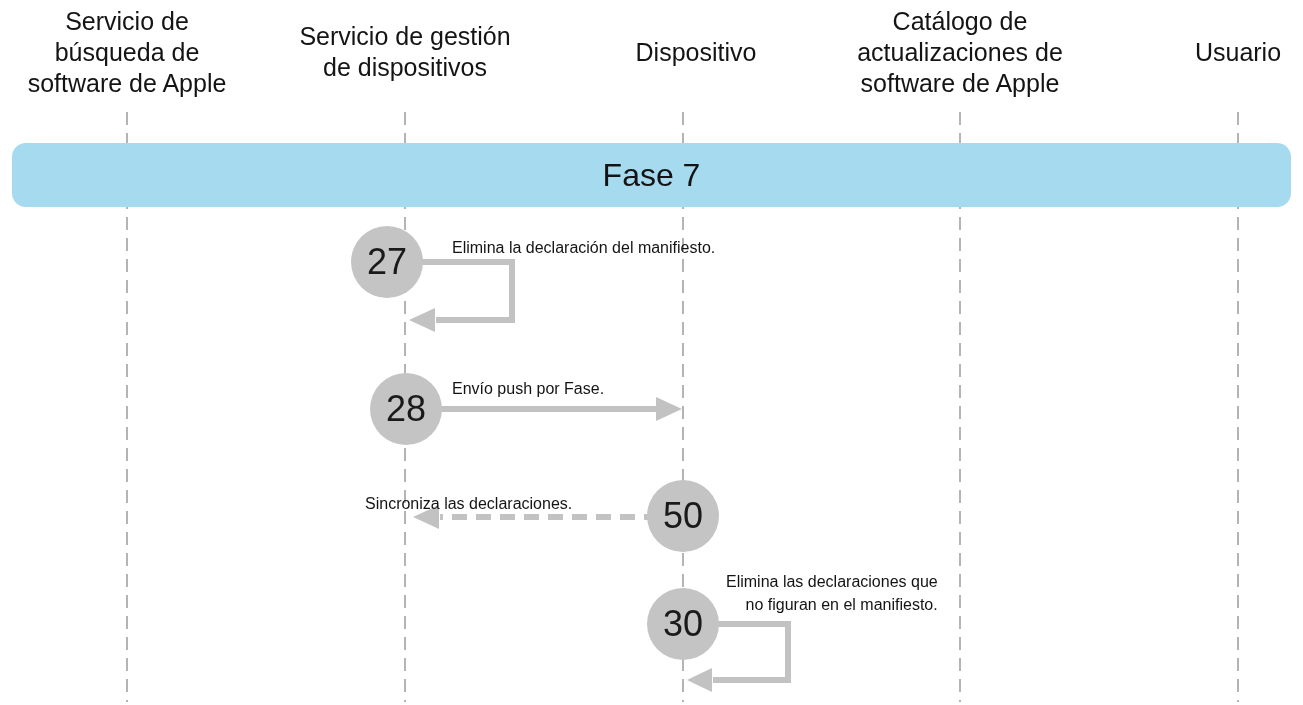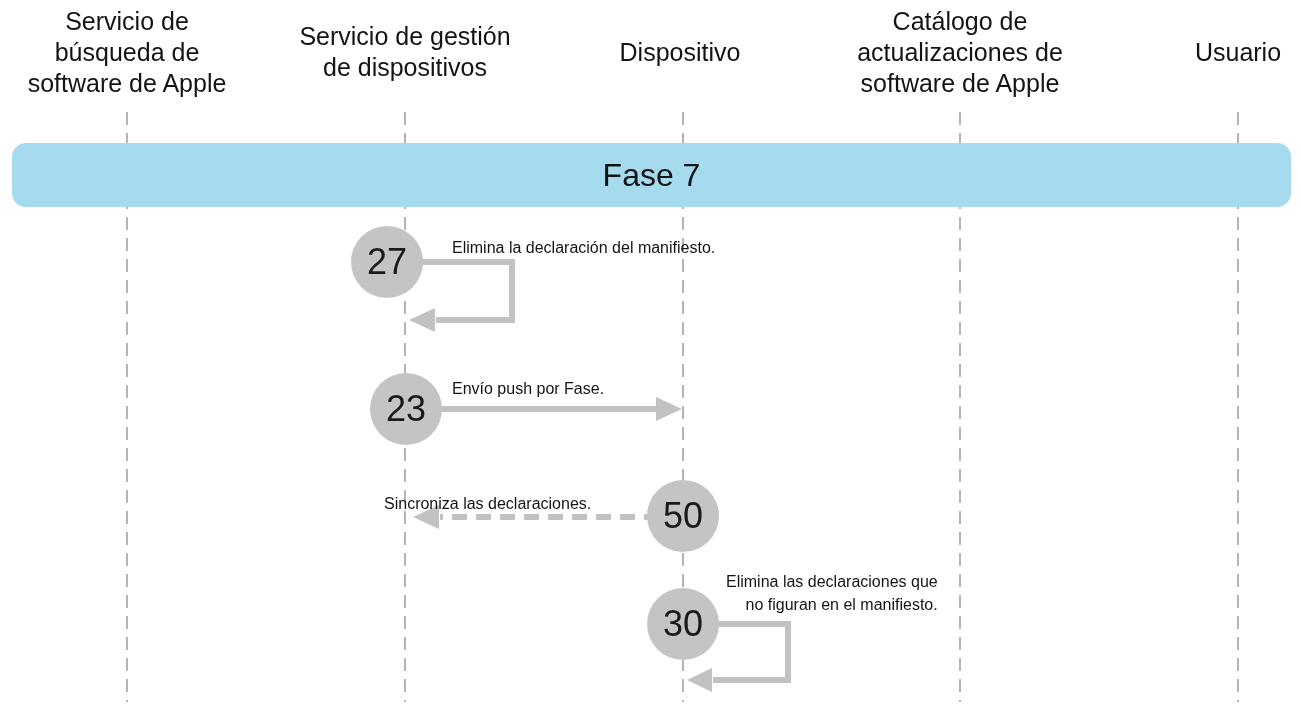--- a/index.html
+++ b/index.html
@@ -99,21 +99,21 @@
 </head>
 <body>
 
 <div class="stage">
 
   <div class="ll-header" style="left:-23px">Servicio de
 búsqueda de
 software de Apple</div>
   <div class="ll-header" style="left:255px">Servicio de gestión
 de dispositivos</div>
-  <div class="ll-header" style="left:530px">Dispositivo</div>
+  <div class="ll-header" style="left:546px">Dispositivo</div>
   <div class="ll-header" style="left:810px">Catálogo de
 actualizaciones de
 software de Apple</div>
   <div class="ll-header" style="left:1088px">Usuario</div>
 
   <div class="lifeline" style="left:126px"></div>
   <div class="lifeline" style="left:404px"></div>
   <div class="lifeline" style="left:682px"></div>
   <div class="lifeline" style="left:959px"></div>
   <div class="lifeline" style="left:1237px"></div>
@@ -142,28 +142,28 @@
     <g>
       <path class="arrow-stroke" d="M 683 624 H 788 V 680 H 713"></path>
       <polygon class="arrow-fill" points="687,680 712,668 712,692"></polygon>
     </g>
   </svg>
 
   <div class="step-circle" style="left:351px; top:226px">
     <span>27</span>
   </div>
   <div class="step-circle" style="left:370px; top:373px">
-    <span>23</span>
+    <span>28</span>
   </div>
   <div class="step-circle" style="left:647px; top:480px">
     <span>50</span>
   </div>
   <div class="step-circle" style="left:647px; top:588px">
     <span>30</span>
   </div>
 
   <div class="step-label" style="left:452px; top:236px">Elimina la declaración del manifiesto.</div>
   <div class="step-label" style="left:452px; top:377px">Envío push por Fase.</div>
-  <div class="step-label" style="left:384px; top:492px">Sincroniza las declaraciones.</div>
+  <div class="step-label" style="left:365px; top:492px">Sincroniza las declaraciones.</div>
   <div class="step-label" style="left:726px; top:570px">Elimina las declaraciones que
 no figuran en el manifiesto.</div>
 
 </div>
 
 </body></html>

